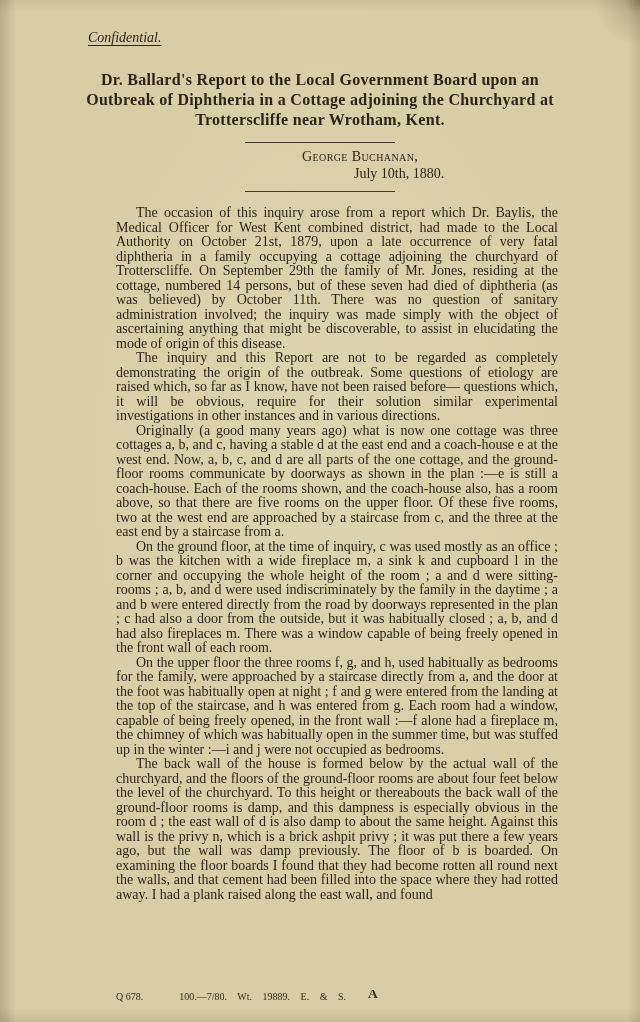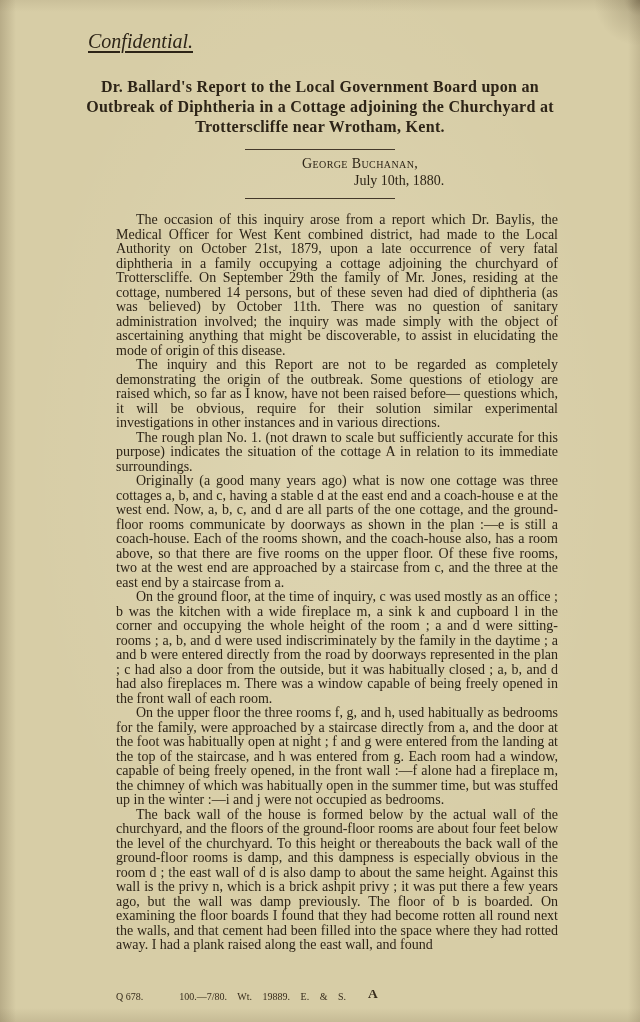--- a/index.html
+++ b/index.html
@@ -17,21 +17,21 @@
       linear-gradient(90deg, rgba(92,76,48,0.25) 0px, rgba(92,76,48,0) 16px),
       linear-gradient(270deg, rgba(92,76,48,0.16) 0px, rgba(92,76,48,0) 12px),
       linear-gradient(0deg, rgba(92,76,48,0.14) 0px, rgba(92,76,48,0) 14px),
       linear-gradient(180deg, rgba(92,76,48,0.10) 0px, rgba(92,76,48,0) 12px),
       #d7cda6;
   }
   .confidential {
     display: inline-block;
     margin: 30px 0 0 88px;
     font-style: italic;
-    font-size: 20px;
+    font-size: 14px;
     text-decoration: underline;
     text-underline-offset: 3px;
   }
   .title {
     width: 508px;
     margin: 24px auto 0;
     text-align: center;
     font-weight: bold;
     font-size: 16px;
     line-height: 20px;
@@ -87,21 +87,20 @@
   <div class="signature">
     <div class="sig-name">George Buchanan,</div>
     <div class="sig-date">July 10th, 1880.</div>
   </div>
 
   <div class="rule below"></div>
 
   <div class="body">
     <p>The occasion of this inquiry arose from a report which Dr. Baylis, the Medical Officer for West Kent combined district, had made to the Local Authority on October 21st, 1879, upon a late occurrence of very fatal diphtheria in a family occupying a cottage adjoining the churchyard of Trotterscliffe.  On September 29th the family of Mr. Jones, residing at the cottage, numbered 14 persons, but of these seven had died of diphtheria (as was believed) by October 11th.  There was no question of sanitary administration involved; the inquiry was made simply with the object of ascertaining anything that might be discoverable, to assist in elucidating the mode of origin of this disease.</p>
     <p>The inquiry and this Report are not to be regarded as completely demonstrating the origin of the outbreak.  Some questions of etiology are raised which, so far as I know, have not been raised before— questions which, it will be obvious, require for their solution similar experimental investigations in other instances and in various directions.</p>
-    <p>The rough plan No. 1. (not drawn to scale but sufficiently accurate for this purpose) indicates the situation of the cottage A in relation to its immediate surroundings.</p>
     <p>Originally (a good many years ago) what is now one cottage was three cottages a, b, and c, having a stable d at the east end and a coach-house e at the west end.  Now, a, b, c, and d are all parts of the one cottage, and the ground-floor rooms communicate by doorways as shown in the plan :—e is still a coach-house.  Each of the rooms shown, and the coach-house also, has a room above, so that there are five rooms on the upper floor.  Of these five rooms, two at the west end are approached by a staircase from c, and the three at the east end by a staircase from a.</p>
     <p>On the ground floor, at the time of inquiry, c was used mostly as an office ; b was the kitchen with a wide fireplace m, a sink k and cupboard l in the corner and occupying the whole height of the room ; a and d were sitting-rooms ; a, b, and d were used indiscriminately by the family in the daytime ; a and b were entered directly from the road by doorways represented in the plan ; c had also a door from the outside, but it was habitually closed ; a, b, and d had also fireplaces m.  There was a window capable of being freely opened in the front wall of each room.</p>
     <p>On the upper floor the three rooms f, g, and h, used habitually as bedrooms for the family, were approached by a staircase directly from a, and the door at the foot was habitually open at night ; f and g were entered from the landing at the top of the staircase, and h was entered from g.  Each room had a window, capable of being freely opened, in the front wall :—f alone had a fireplace m, the chimney of which was habitually open in the summer time, but was stuffed up in the winter :—i and j were not occupied as bedrooms.</p>
     <p>The back wall of the house is formed below by the actual wall of the churchyard, and the floors of the ground-floor rooms are about four feet below the level of the churchyard.  To this height or thereabouts the back wall of the ground-floor rooms is damp, and this dampness is especially obvious in the room d ; the east wall of d is also damp to about the same height.  Against this wall is the privy n, which is a brick ashpit privy ; it was put there a few years ago, but the wall was damp previously.  The floor of b is boarded.  On examining the floor boards I found that they had become rotten all round next the walls, and that cement had been filled into the space where they had rotted away.  I had a plank raised along the east wall, and found</p>
   </div>
 
   <div class="footer">
     <span class="footer-left">Q 678.</span>
     <span class="footer-center">100.—7/80. Wt. 19889. E. &amp; S.</span>
     <span class="footer-mark">A</span>

